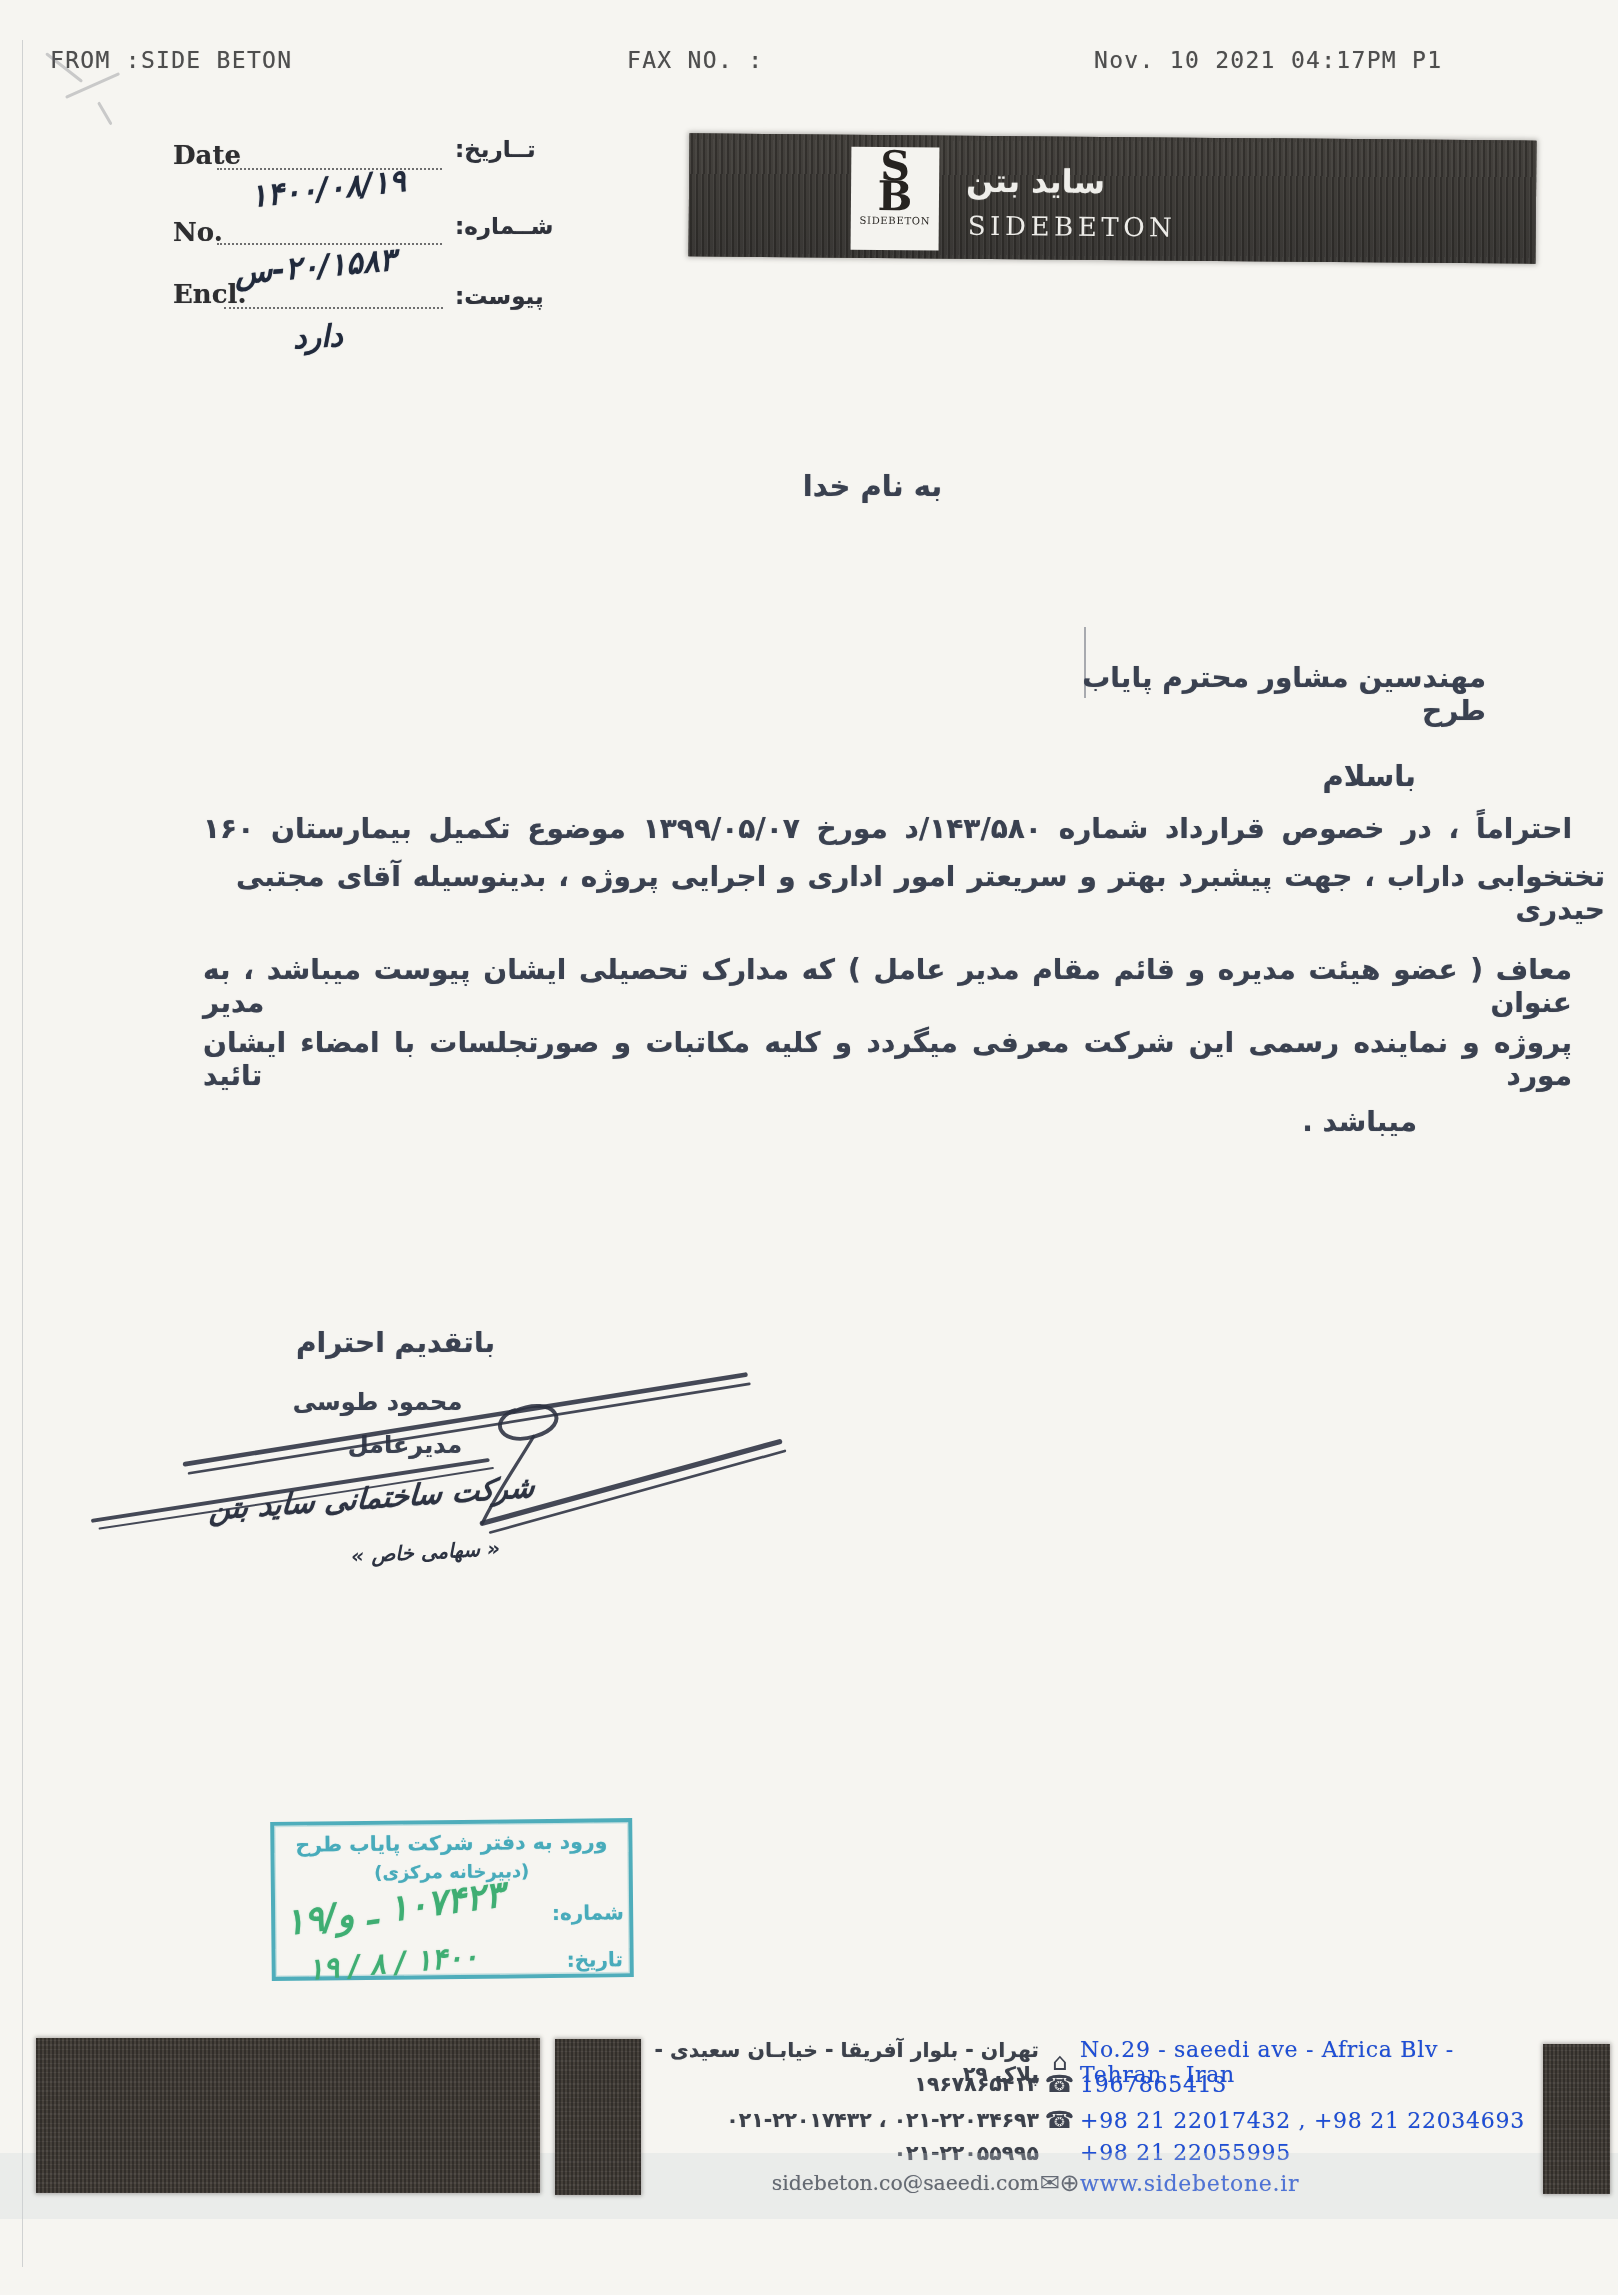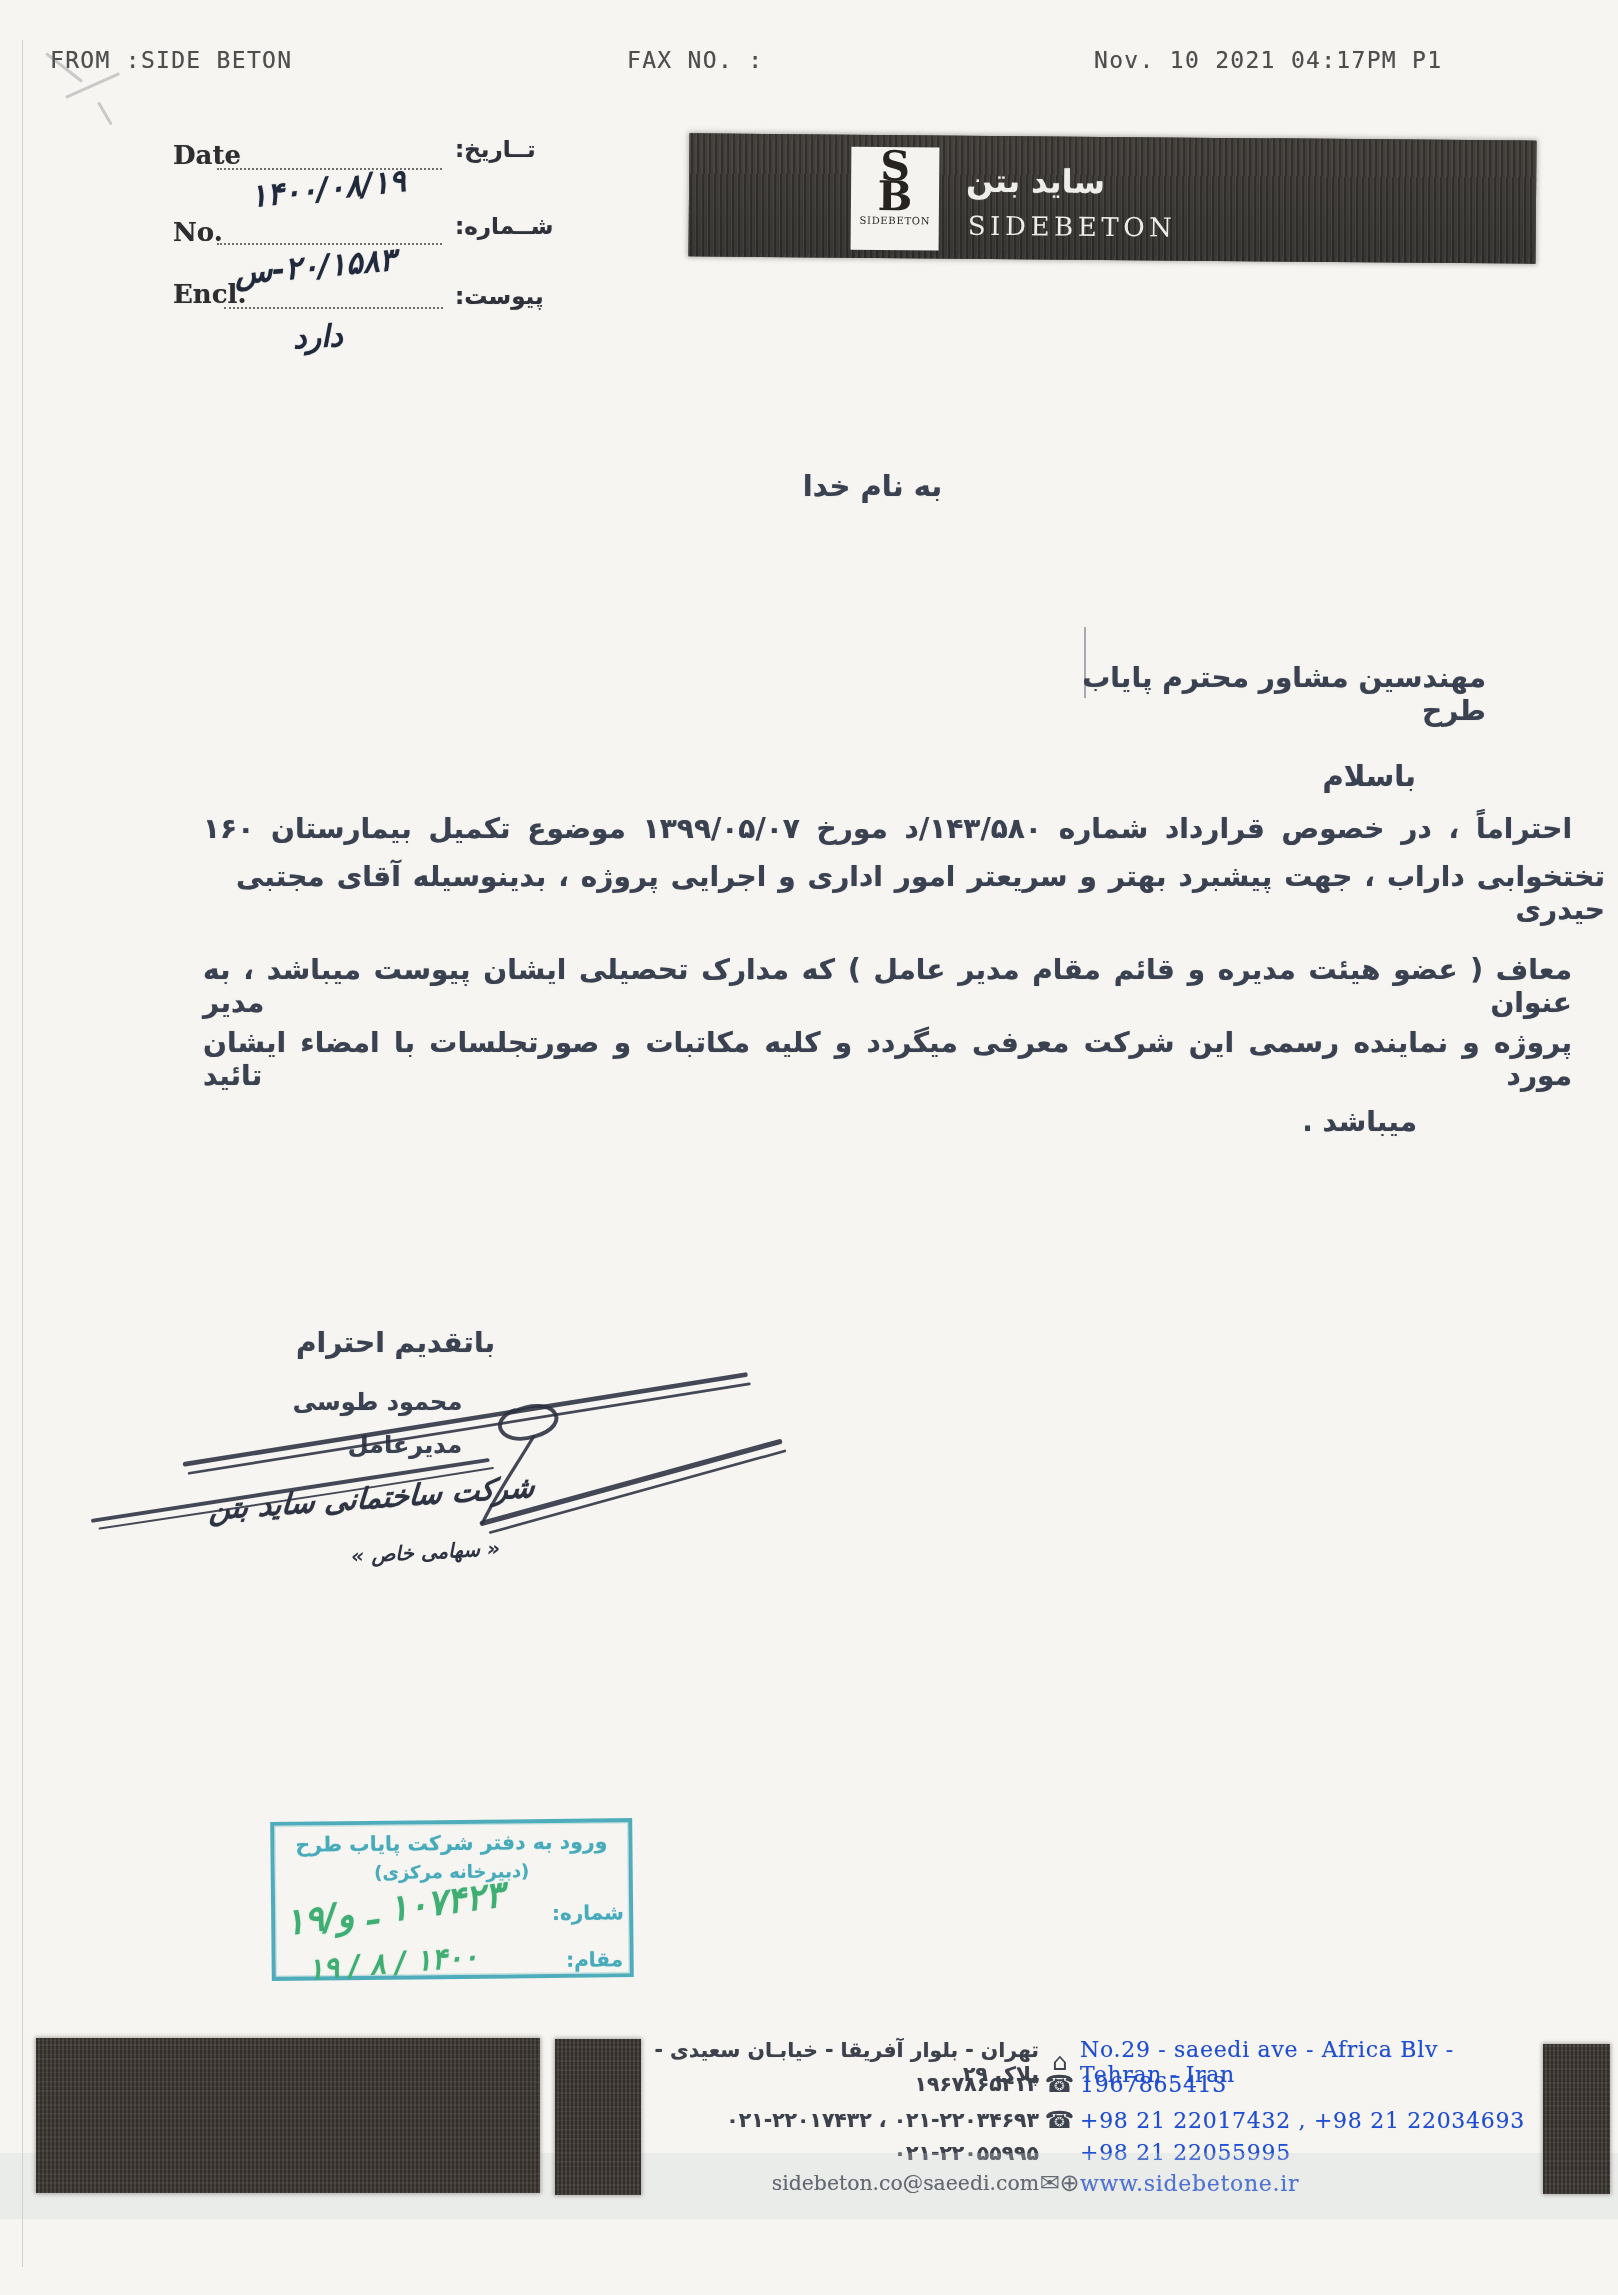--- a/index.html
+++ b/index.html
@@ -166,21 +166,21 @@
       <path d="M 730 130 C 700 180, 672 220, 652 262" stroke-width="5"></path>
       <path d="M 652 262 L 1104 138" stroke-width="8"></path>
       <path d="M 664 276 L 1112 152" stroke-width="4"></path>
     </g>
   </svg>
 
   <div class="stamp">
     <div class="teal st-l1">ورود به دفتر شرکت پایاب طرح</div>
     <div class="teal st-l2">(دبیرخانه مرکزی)</div>
     <div class="teal st-no-lbl">شماره:</div>
-    <div class="teal st-dt-lbl">مقام:</div>
+    <div class="teal st-dt-lbl">تاریخ:</div>
     <div class="green-hw st-no-val">۱۰۷۴۲۳ ـ و/۱۹</div>
     <div class="green-hw st-dt-val">۱۴۰۰ / ۸ / ۱۹</div>
   </div>
 
   <div class="f-row fr1">
     <span class="f-fa">تهران - بلوار آفریقا - خیابـان سعیدی - پلاک ۲۹</span>
     <span class="f-icon">⌂</span>
     <span class="f-en">No.29 - saeedi ave - Africa Blv - Tehran - Iran</span>
   </div>
   <div class="f-row fr2">

